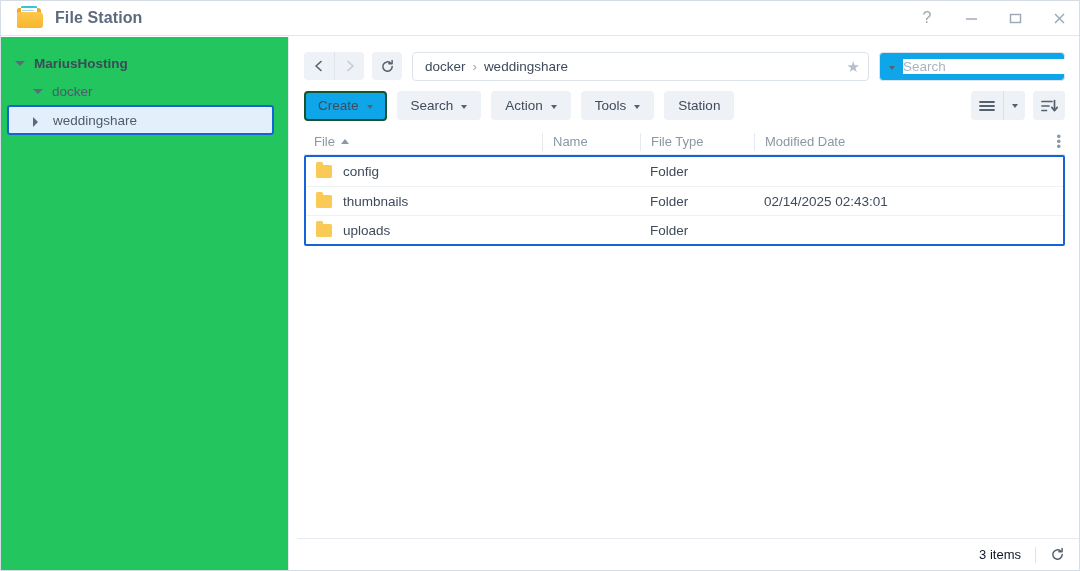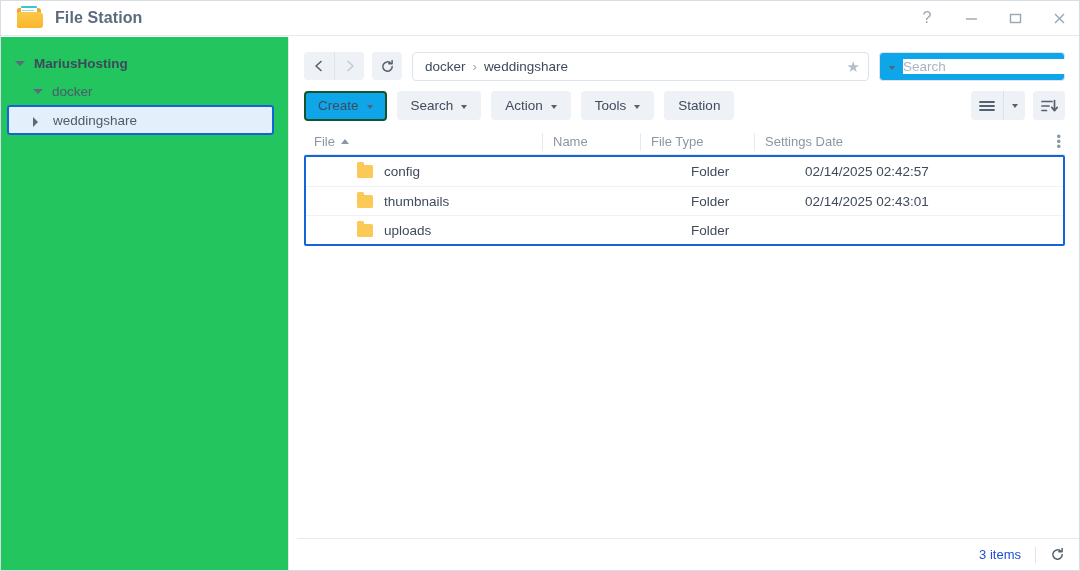--- a/index.html
+++ b/index.html
@@ -358,21 +358,20 @@
     border-radius: 2px;
     background: #fff;
   }
   .frow {
     display: flex;
     align-items: center;
     height: 29px;
     font-size: 13.5px;
     color: #3f4b5b;
     cursor: default;
-    padding-left: 41px;
   }
   .frow + .frow { border-top: 1px solid #eef1f5; }
   .frow .cell { display: flex; align-items: center; padding-left: 10px; }
   .frow .c-name { width: 236px; }
   .frow .c-size { width: 98px; }
   .frow .c-type { width: 114px; }
   .frow .c-date { flex: 1; }
   .folder-ico {
     width: 16px; height: 13px;
     flex: none;
@@ -396,21 +395,21 @@
     left: 7px; right: 0; bottom: 0;
     height: 32px;
     border-top: 1px solid #e6eaf0;
     display: flex;
     align-items: center;
     justify-content: flex-end;
     padding-right: 14px;
   }
   .items-count {
     font-size: 13px;
-    color: #1d4ed8;
+    color: #0f172a;
     margin-right: 14px;
   }
   .status-sep {
     width: 1px;
     height: 16px;
     background: #dfe4ec;
     margin-right: 14px;
   }
   .status-refresh { display: flex; align-items: center; cursor: default; }
 </style>
@@ -549,38 +548,37 @@
     </div>
 
     <div class="colhead">
       <div class="cell c-name">
         <span>File</span>
         <span class="sort-asc"></span>
       </div>
       <div class="cell c-size">Name</div>
       <div class="cell c-type">File Type</div>
       <div class="cell c-date">
-        <span>Settings Date</span>
+        <span>Modified Date</span>
         <span class="kebab">
             <span>•</span>
             <span>•</span>
             <span>•</span>
           </span>
       </div>
     </div>
 
     <div class="filelist">
       <div class="frow">
         <div class="cell c-name">
           <span class="folder-ico"></span>
           <span>config</span>
         </div>
         <div class="cell c-size"></div>
         <div class="cell c-type">Folder</div>
-        <div class="cell c-date">02/14/2025 02:42:57</div>
       </div>
       <div class="frow">
         <div class="cell c-name">
           <span class="folder-ico"></span>
           <span>thumbnails</span>
         </div>
         <div class="cell c-size"></div>
         <div class="cell c-type">Folder</div>
         <div class="cell c-date">02/14/2025 02:43:01</div>
       </div>

